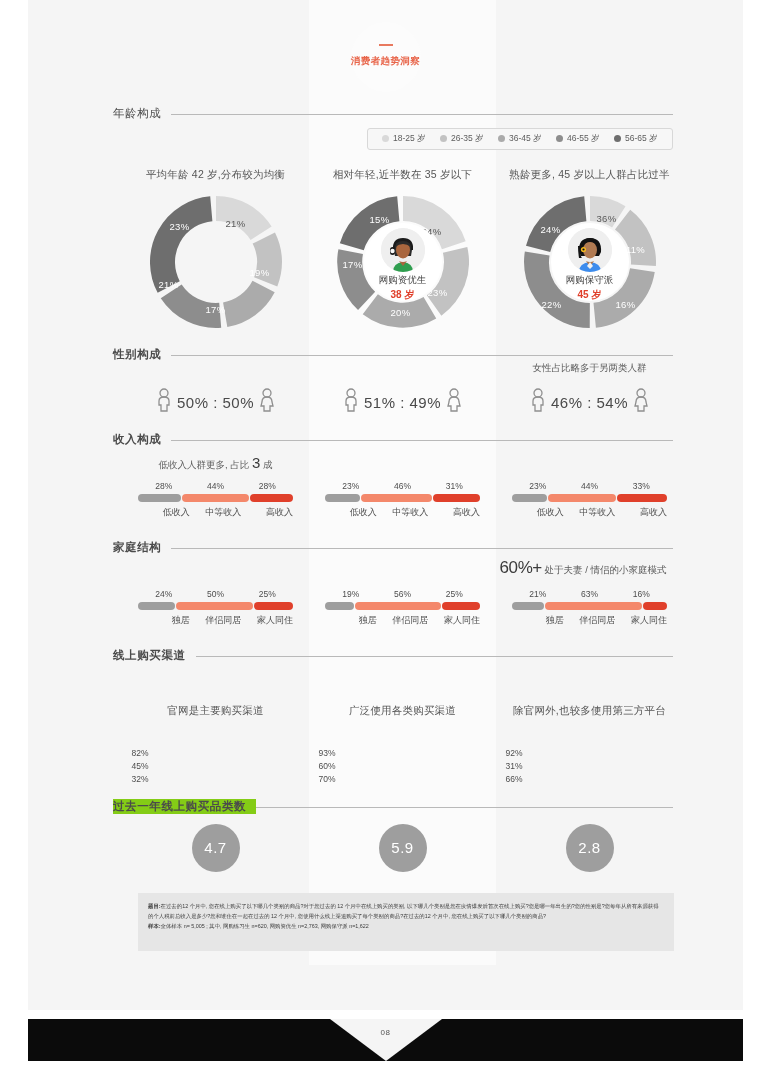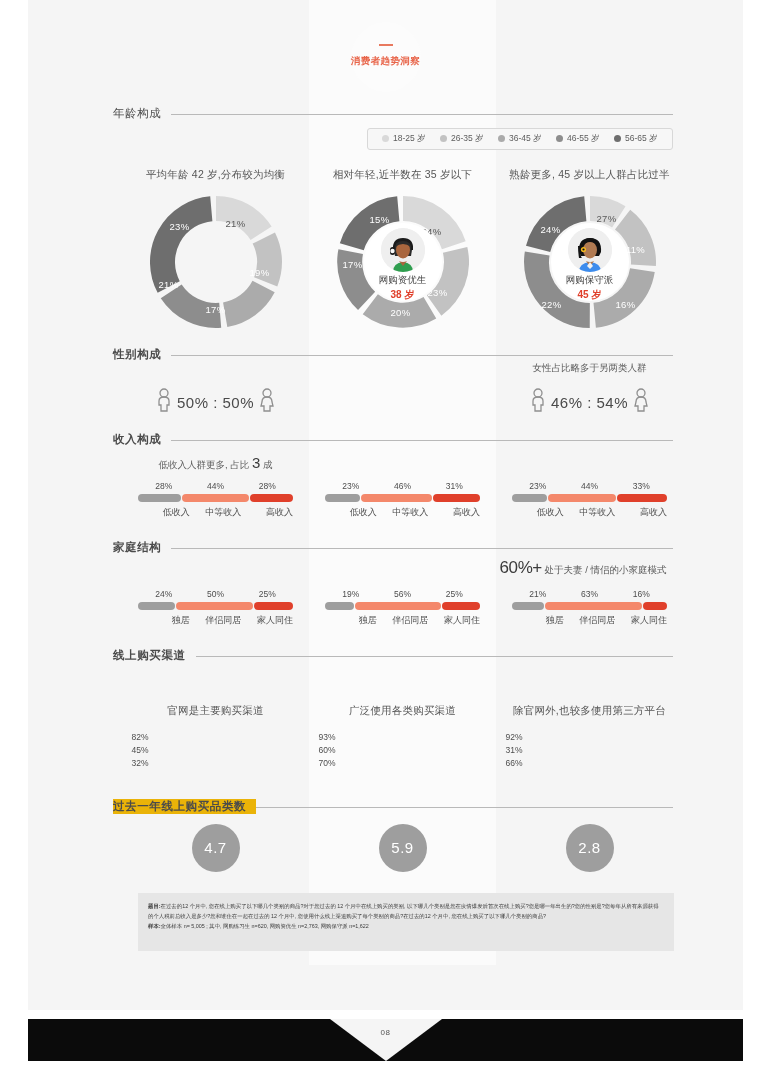--- a/index.html
+++ b/index.html
@@ -100,21 +100,21 @@
   .tri .vals { display: flex; }
   .tri .vals span { flex: 1; text-align: center; font-size: 8.5px; color: #4d4d4d; }
   .tri .bar { display: flex; height: 8px; margin: 3px 0 4px; }
   .tri .bar i {
     display: block; height: 8px; border-radius: 4px; margin-right: 1px;
   }
   .tri .bar i:last-child { margin-right: 0; }
   .tri .labs { display: flex; }
   .tri .labs span { flex: 1; text-align: right; font-size: 9px; color: #4d4d4d; }
   
-  .chan { position: relative; width: 168px; margin: 0 auto; }
+  .chan { position: relative; width: 168px; margin: 16px auto; }
   .chan .row { display: flex; align-items: center; height: 13px; }
   .chan .pct { width: 26px; font-size: 8.5px; color: #4d4d4d; text-align: left; }
   .chan .track { flex: 1; height: 7px; position: relative; }
   .chan .fill { height: 7px; border-radius: 3.5px; }
   
   .kpi {
     width: 48px; height: 48px; border-radius: 50%; background: #9e9e9e;
     color: #fff; font-size: 15px; text-align: center; line-height: 48px;
     margin: 0 auto; letter-spacing: .5px;
   }
@@ -236,21 +236,21 @@
     <div class="donut-wrap">
       <svg width="132" height="132" viewBox="0 0 132 132">
         <g transform="translate(66,66)" fill="none" stroke-width="25">
           <path d="M 0,-53.5 A 53.5,53.5 0 0,1 28.8,-45.1" stroke="#d9d9d9"></path>
           <path d="M 32.6,-42.4 A 53.5,53.5 0 0,1 53.4,3.3" stroke="#c2c2c2"></path>
           <path d="M 52.4,8.2 A 53.5,53.5 0 0,1 4.7,53.3" stroke="#ababab"></path>
           <path d="M -0.2,53.5 A 53.5,53.5 0 0,1 -52.8,-8.5" stroke="#8d8d8d"></path>
           <path d="M -51.9,-13.2 A 53.5,53.5 0 0,1 -4.7,-53.3" stroke="#6e6e6e"></path>
         </g>
       </svg>
-      <div class="donut-label dark" style="left:83px;top:22px">27%</div>
+      <div class="donut-label dark" style="left:83px;top:22px">36%</div>
       <div class="donut-label" style="left:112px;top:53px">11%</div>
       <div class="donut-label" style="left:102px;top:108px">16%</div>
       <div class="donut-label" style="left:28px;top:108px">22%</div>
       <div class="donut-label" style="left:27px;top:33px">24%</div>
       <div class="donut-center">
         <div class="avatar-hole">
           <svg width="44" height="44" viewBox="0 0 44 44">
             <circle cx="22" cy="22" r="22" fill="#efefef"></circle>
             <path d="M11 24 q-1-14 11-14 q12 0 11 14 l-2 4 -18 0z" fill="#121212"></path>
             <ellipse cx="22" cy="22" rx="7" ry="8.5" fill="#b07a52"></ellipse>
@@ -282,20 +282,33 @@
         <circle cx="8" cy="5" r="4" fill="none" stroke="#8f8f8f" stroke-width="1.3"></circle>
         <path d="M3 13 q0-4 5-4 q5 0 5 4 l0 4 -2 0 0 6 -6 0 0-6 -2 0z" fill="none" stroke="#8f8f8f" stroke-width="1.3"></path>
       </svg>
       <span>50% : 50%</span>
       <svg width="16" height="24" viewBox="0 0 16 24">
         <circle cx="8" cy="5" r="4" fill="none" stroke="#8f8f8f" stroke-width="1.3"></circle>
         <path d="M8 9 q-5 0-5 5 l-1 4 3 0 0 5 6 0 0-5 3 0 -1-4 q0-5-5-5z" fill="none" stroke="#8f8f8f" stroke-width="1.3"></path>
       </svg>
     </div>
   </div>
+  <div class="col c2" style="top:388px">
+    <div class="gender-row">
+      <svg width="16" height="24" viewBox="0 0 16 24">
+        <circle cx="8" cy="5" r="4" fill="none" stroke="#8f8f8f" stroke-width="1.3"></circle>
+        <path d="M3 13 q0-4 5-4 q5 0 5 4 l0 4 -2 0 0 6 -6 0 0-6 -2 0z" fill="none" stroke="#8f8f8f" stroke-width="1.3"></path>
+      </svg>
+      <span>51% : 49%</span>
+      <svg width="16" height="24" viewBox="0 0 16 24">
+        <circle cx="8" cy="5" r="4" fill="none" stroke="#8f8f8f" stroke-width="1.3"></circle>
+        <path d="M8 9 q-5 0-5 5 l-1 4 3 0 0 5 6 0 0-5 3 0 -1-4 q0-5-5-5z" fill="none" stroke="#8f8f8f" stroke-width="1.3"></path>
+      </svg>
+    </div>
+  </div>
   <div class="col c3" style="top:388px">
     <div class="gender-row">
       <svg width="16" height="24" viewBox="0 0 16 24">
         <circle cx="8" cy="5" r="4" fill="none" stroke="#8f8f8f" stroke-width="1.3"></circle>
         <path d="M3 13 q0-4 5-4 q5 0 5 4 l0 4 -2 0 0 6 -6 0 0-6 -2 0z" fill="none" stroke="#8f8f8f" stroke-width="1.3"></path>
       </svg>
       <span>46% : 54%</span>
       <svg width="16" height="24" viewBox="0 0 16 24">
         <circle cx="8" cy="5" r="4" fill="none" stroke="#8f8f8f" stroke-width="1.3"></circle>
         <path d="M8 9 q-5 0-5 5 l-1 4 3 0 0 5 6 0 0-5 3 0 -1-4 q0-5-5-5z" fill="none" stroke="#8f8f8f" stroke-width="1.3"></path>
@@ -490,21 +503,21 @@
         <span class="track"><span class="fill" style="width:31%;background:#f4886b"></span></span>
       </div>
       <div class="row">
         <span class="pct">66%</span>
         <span class="track"><span class="fill" style="width:66%;background:#9e9e9e"></span></span>
       </div>
     </div>
   </div>
 
   <div class="rule-line" style="top:807px"></div>
-  <div style="position:absolute;left:85px;top:799px;background:#eab308;padding-right:10px;font-size:11.5px;color:#4b4b4b;font-weight:bold;letter-spacing:.6px">过去一年线上购买品类数</div>
+  <div style="position:absolute;left:85px;top:799px;background:#84cc16;padding-right:10px;font-size:11.5px;color:#4b4b4b;font-weight:bold;letter-spacing:.6px">过去一年线上购买品类数</div>
 
   <div class="col c1" style="top:824px">
     <div class="kpi">4.7</div>
   </div>
   <div class="col c2" style="top:824px">
     <div class="kpi">5.9</div>
   </div>
   <div class="col c3" style="top:824px">
     <div class="kpi">2.8</div>
   </div>

